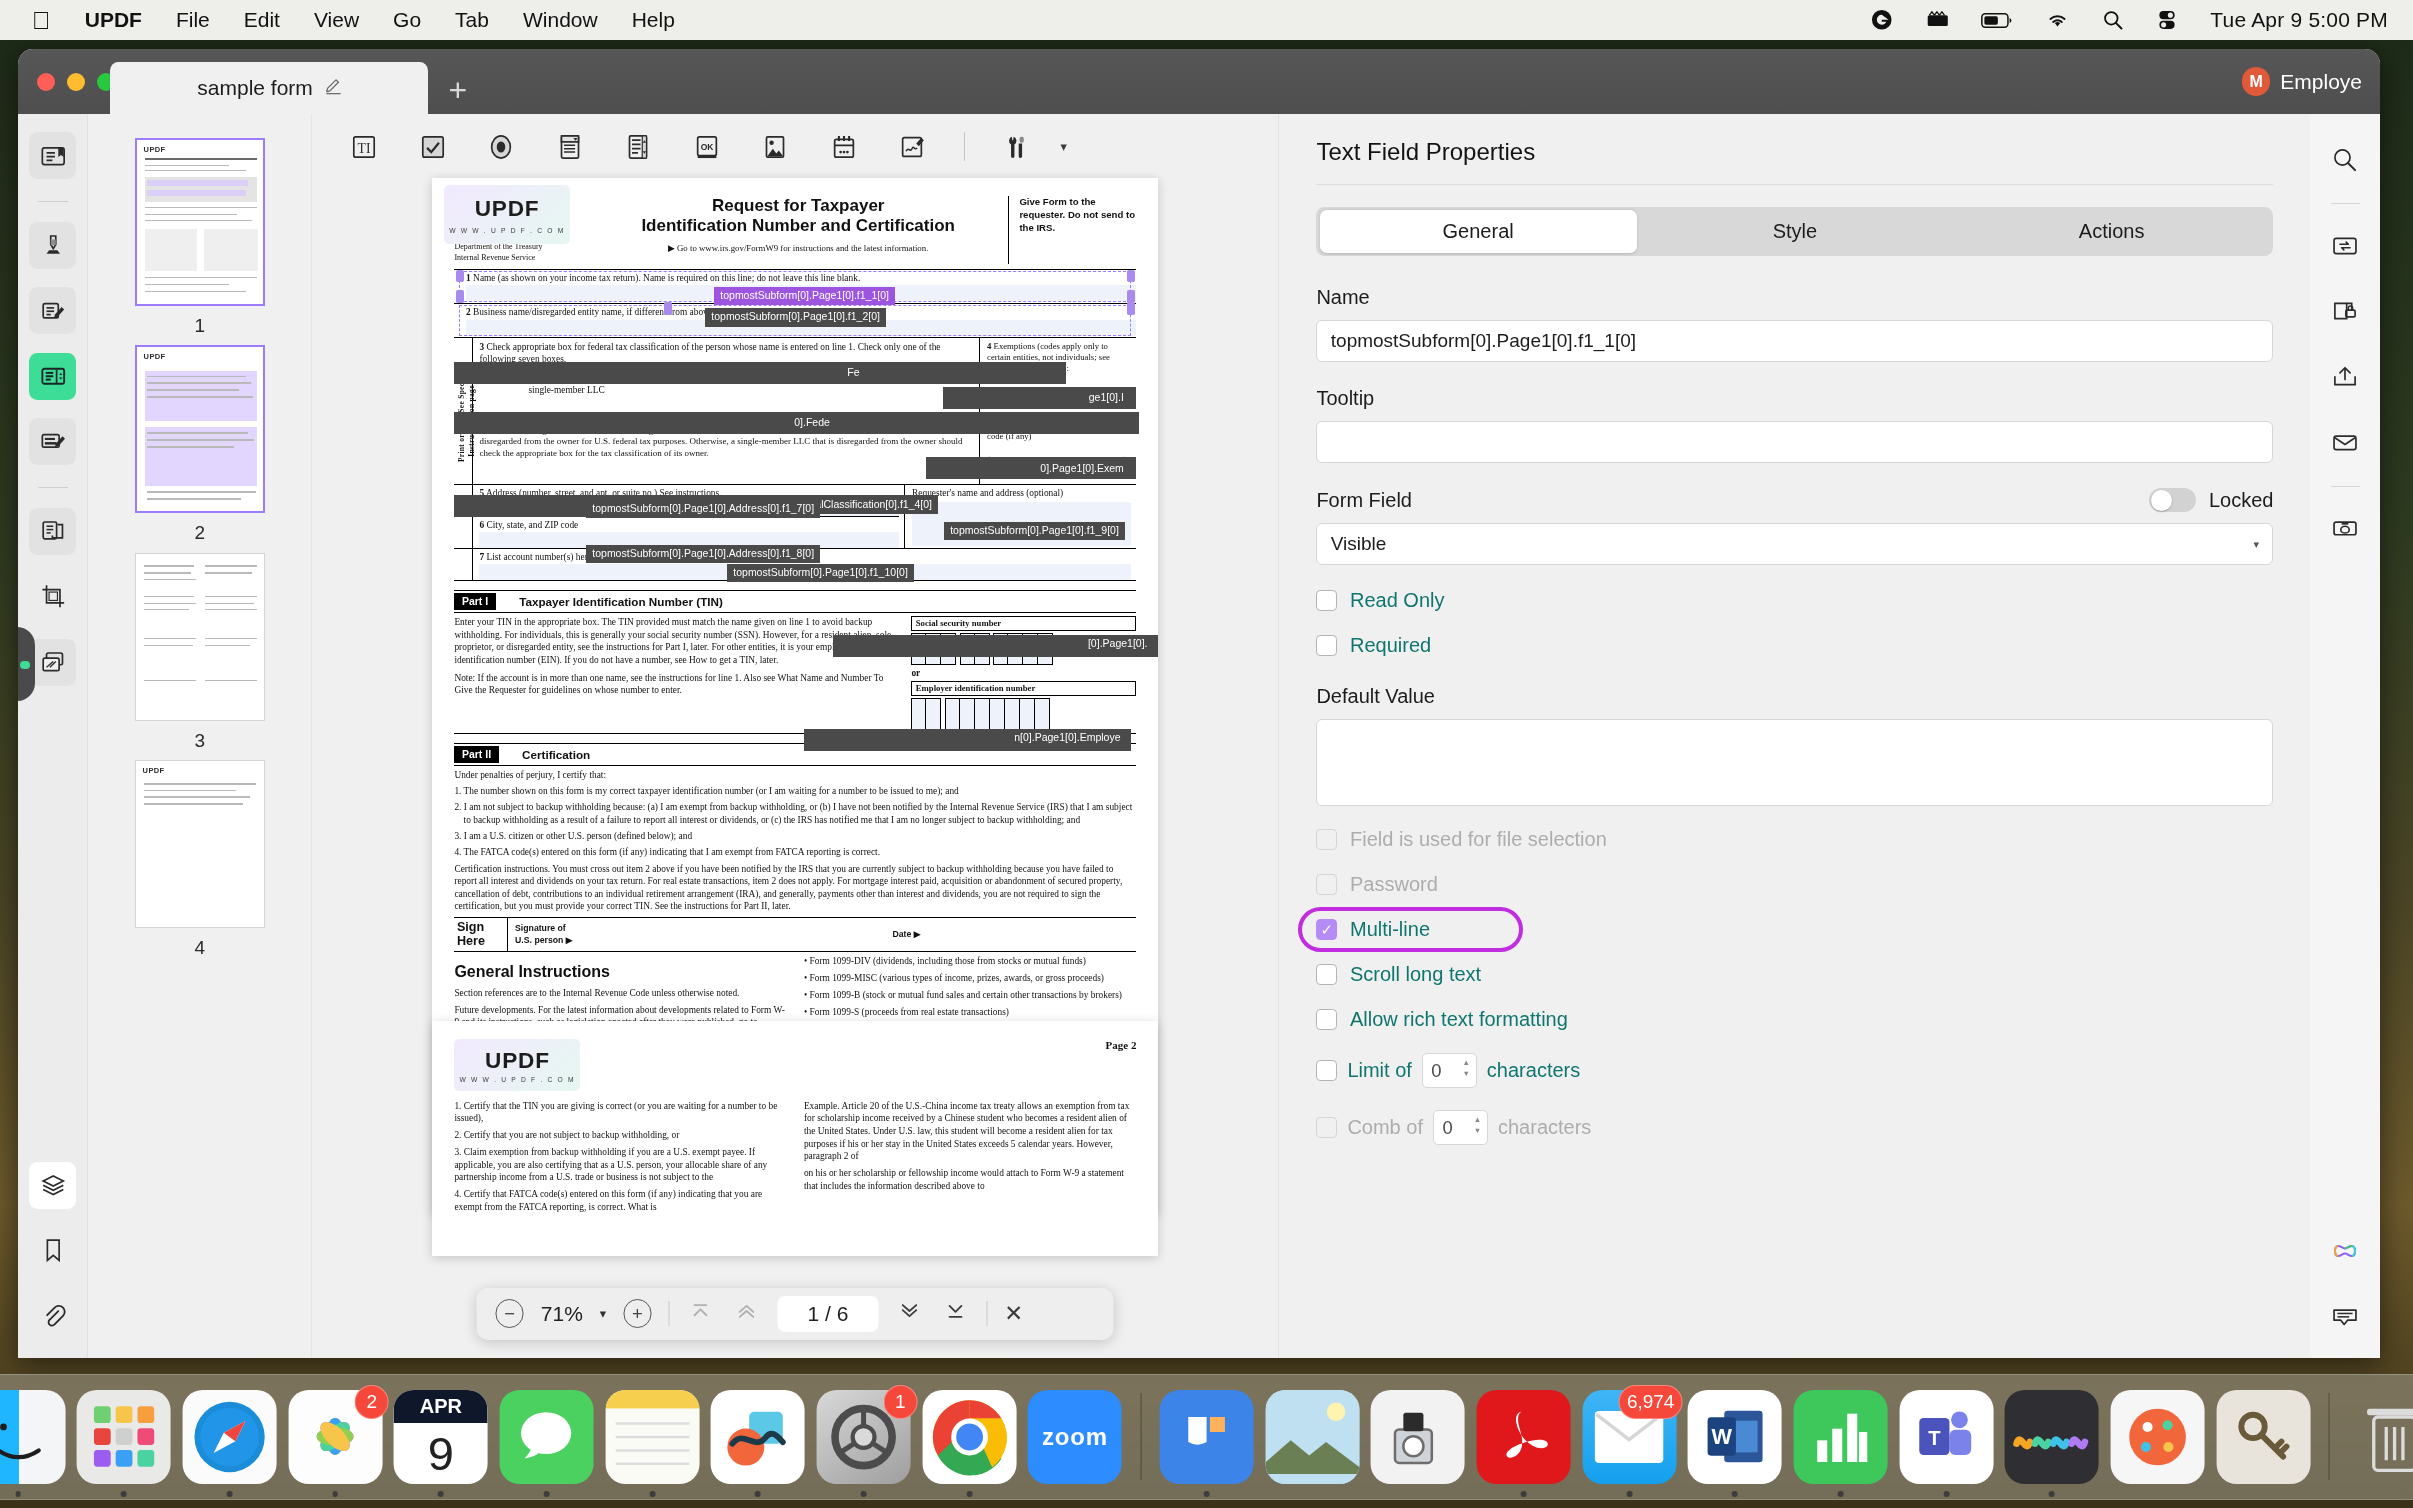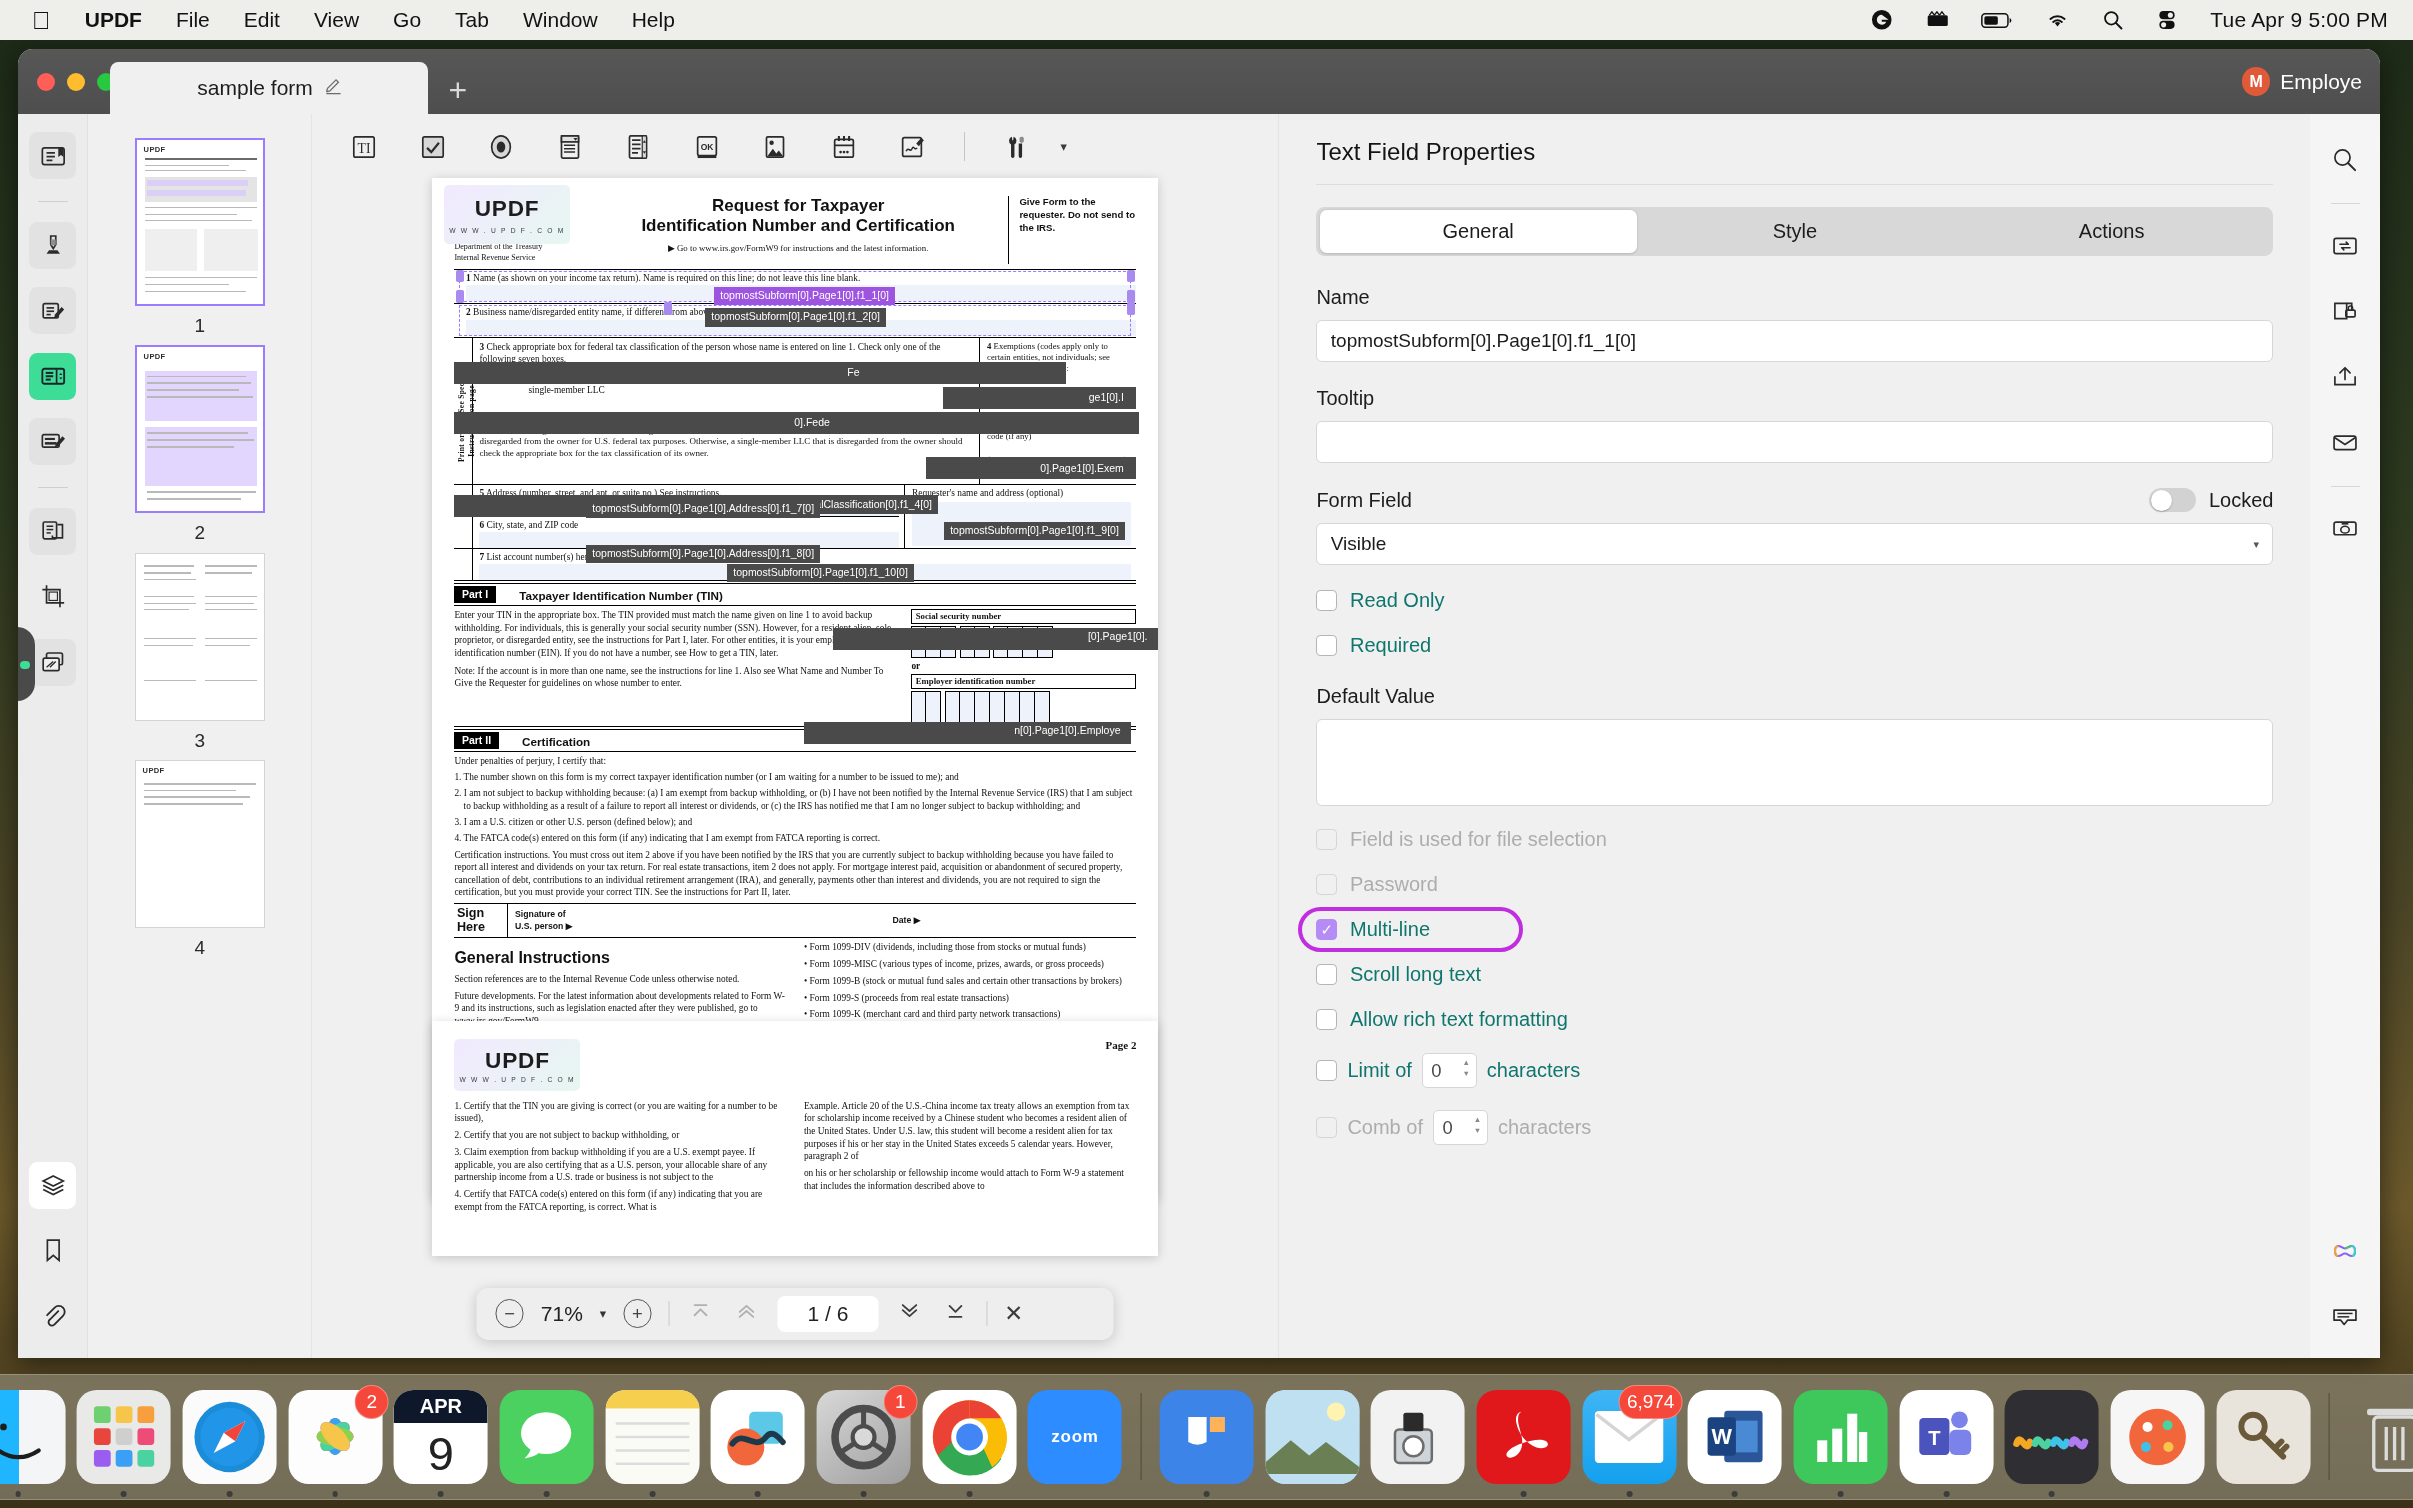--- a/index.html
+++ b/index.html
@@ -176,21 +176,21 @@
   .overlay-tag {
     position: absolute; background: #4a4a4a; color: #fff;
     font-family: "Liberation Sans", sans-serif; font-size: 10.5px;
     padding: 2.5px 5.9px; white-space: nowrap; z-index: 5;
   }
   .overlay-tag.sel { background: #9d55e0; }
   .selbar { position: absolute; background: #4a4a4a; height: 18.4px; z-index: 4; }
   .handle { position: absolute; width: 7.5px; height: 12.6px; background: #a98bf0; border-radius: 1.7px; z-index: 6; }
   .dashsel { position: absolute; border: 1.3px dashed #9d7bff; z-index: 3; }
 
-  .parthdr { display: flex; align-items: flex-end; border-top: 1.7px solid #000; border-bottom: 0.8px solid #000; padding: 1.7px 0; margin-top: 2px; }
+  .parthdr { display: flex; align-items: center; border-top: 1.7px solid #000; border-bottom: 0.8px solid #000; padding: 1.7px 0; margin-top: 9px; }
   .partbox { background: #000; color: #fff; font-family:"Liberation Sans",sans-serif; font-weight: bold; font-size: 10.5px; padding: 1.7px 7.5px; }
   .parttitle { font-family:"Liberation Sans",sans-serif; font-weight: bold; font-size: 11.7px; margin-left: 23.5px; }
   .gi-title { font-family:"Liberation Sans",sans-serif; font-weight: bold; font-size: 16px; margin: 6.7px 0 4.2px; }
   .pf-title { font-family:"Liberation Sans",sans-serif; font-weight: bold; font-size: 13px; margin: 5.9px 0 3.4px; }
   .cols { display: flex; gap: 17px; }
   .col { flex: 1; }
   .col p { margin-bottom: 4.2px; line-height: 1.34; }
   .footer { border-top: 1.7px solid #000; margin-top: 5.9px; padding-top: 3.4px; display:flex; justify-content: space-between; font-size: 8.4px; }
 
   
@@ -1199,21 +1199,21 @@
           <path d="M11 71a44 44 0 0076 4L67 49H34z" fill="#34a853"></path>
           <path d="M87 27a44 44 0 01-11 58L62 52z" fill="#fbbc05"></path>
           <path d="M49 27h38a44 44 0 01-11 58z" fill="#fbbc05"></path>
           <circle cx="49" cy="49" r="22" fill="#fff"></circle>
           <circle cx="49" cy="49" r="16" fill="#4285f4"></circle>
         </svg>
       </div>
       <span class="run"></span>
     </div>
     <div class="dock-item">
-      <div class="ico" style="background:#2d8cff;color:#fff;font-size:17px;font-weight:bold;letter-spacing:0.8px;">
+      <div class="ico" style="background:#2d8cff;color:#fff;font-size:24px;font-weight:bold;letter-spacing:0.8px;">
         <span>zoom</span>
       </div>
     </div>
     <span class="dock-sep"></span>
     <div class="dock-item">
       <div class="ico" style="background:#3c84e8;">
         <svg width="60" height="60" viewBox="0 0 72 72">
             <path d="M14 12h22v30a22 22 0 01-22 0z" fill="#fff"></path>
             <path d="M40 12h18v18H40z" fill="#ffb259"></path>
             <path d="M36 12h22v30a22 22 0 01-22 0z" fill="#fff" opacity="0"></path>

